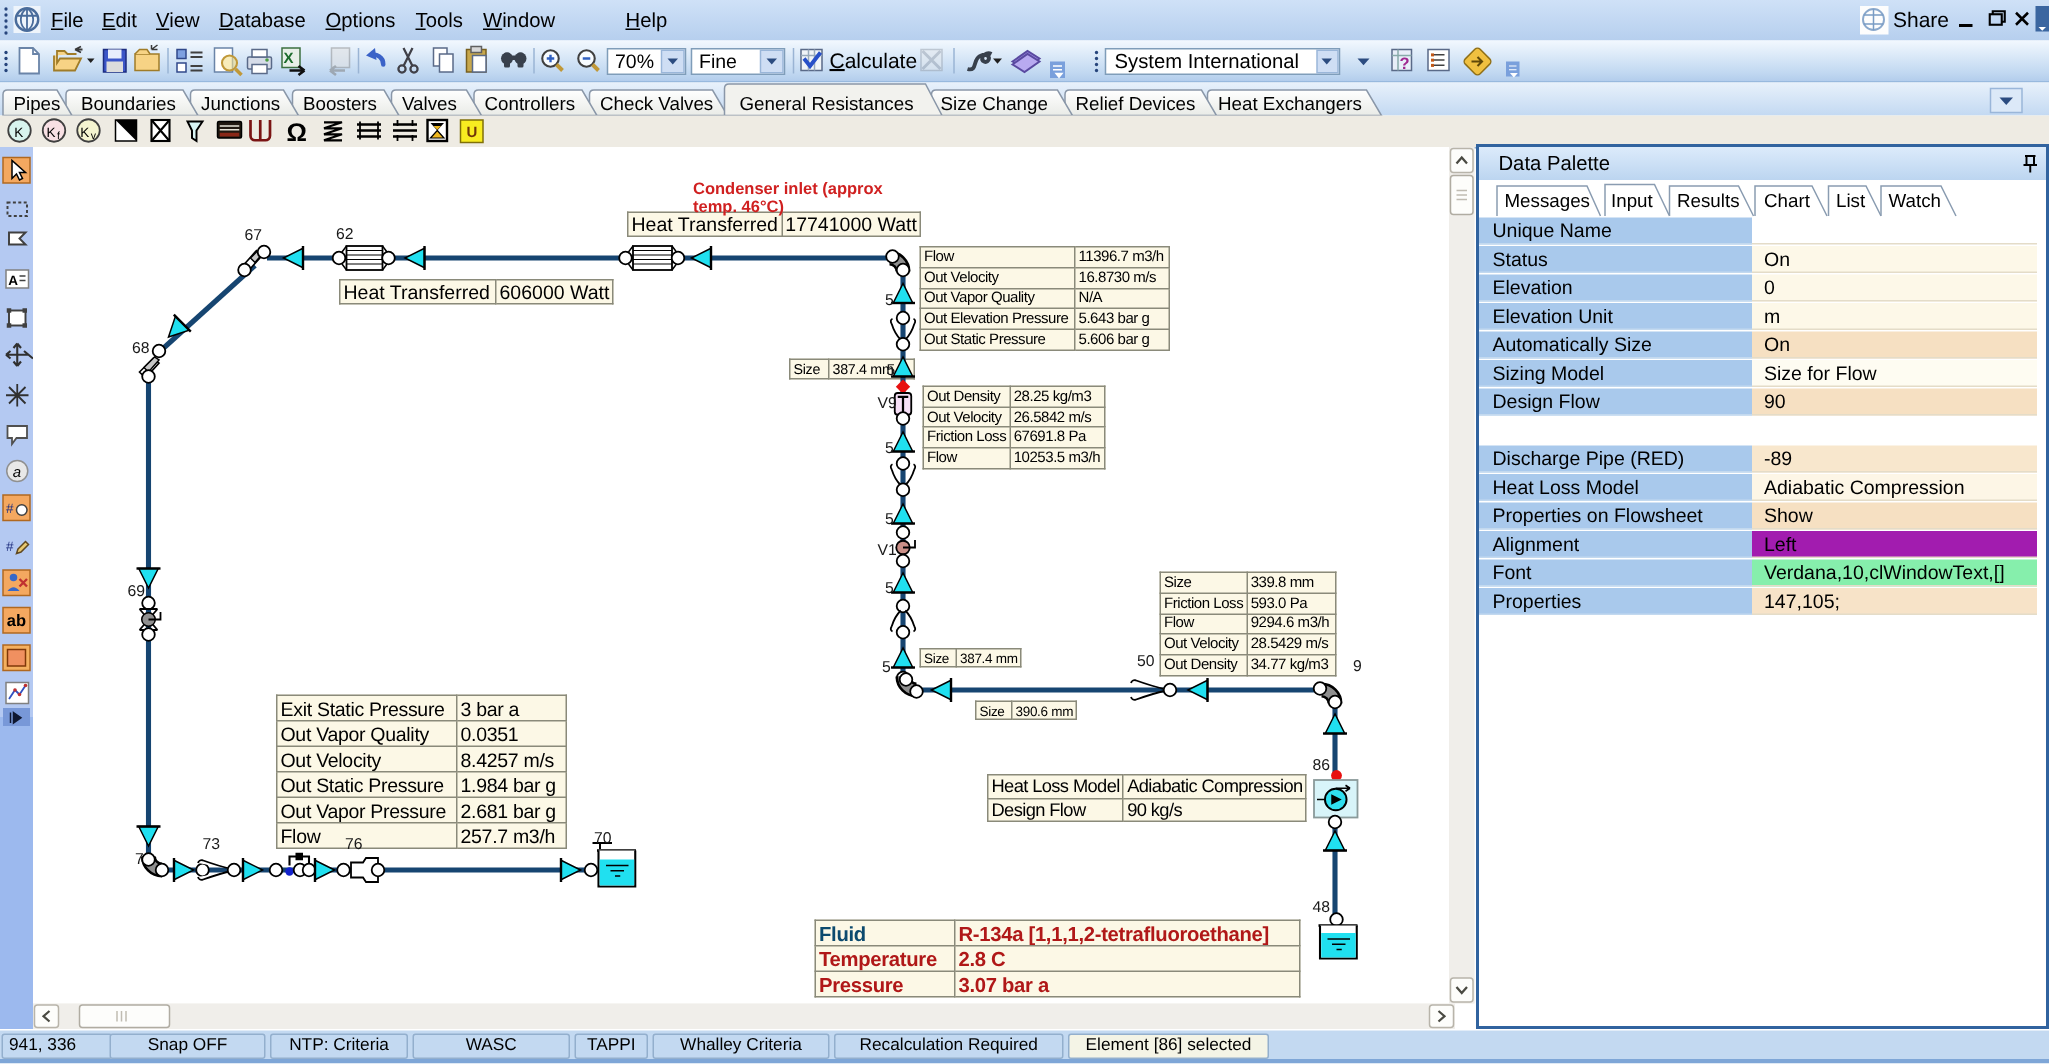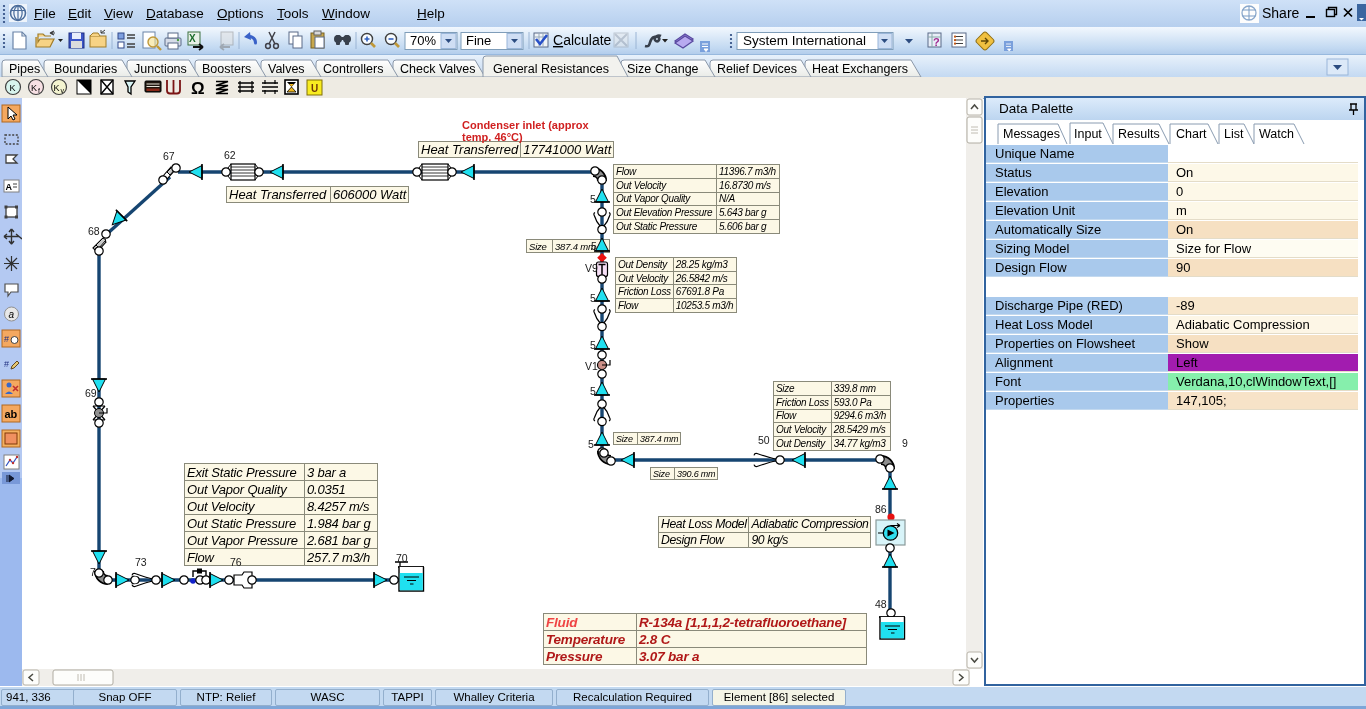--- a/index.html
+++ b/index.html
@@ -16,21 +16,21 @@
   #leftstrip{left:0;top:98px;width:22px;height:588px;background:#9cb9ee;}
   #canvas{left:22px;top:98px;width:944px;height:571px;background:#ffffff;}
   #hscroll{left:22px;top:669px;width:948px;height:17px;background:#f2f0eb;}
   #vscroll{left:966px;top:98px;width:17px;height:571px;background:#f2f0eb;}
   #rpanel{left:984px;top:96px;width:382px;height:590px;background:#ffffff;border:2px solid #31639f;box-sizing:border-box;}
   
   #statusbar{left:0;top:686px;width:1366px;height:20px;background:#c3d9f1;border-top:1px solid #ffffff;}
   .seg{position:absolute;top:2px;height:14px;border:1px solid #93afcd;border-radius:2px;font-size:11.5px;padding-top:1px;color:#000;text-align:center;background:#c3d9f1;}
   #bottomstrip{left:0;top:706px;width:1366px;height:3px;background:#7ea6d7;}
   
-  table.dt{position:absolute;border-collapse:collapse;background:#fcf8e6;font-family:"Liberation Sans",sans-serif;table-layout:fixed;font-style:italic;}
+  table.dt{position:absolute;border-collapse:collapse;background:#fcf8e6;font-family:"Liberation Sans",sans-serif;table-layout:fixed;}
   table.dt td{border:1px solid #8a8a7a;padding:0 2px;white-space:nowrap;color:#000;overflow:hidden;}
   
   .prow{position:absolute;left:0;width:378px;height:19px;font-size:13px;}
   .plabel{position:absolute;left:0;top:0;width:182px;height:18px;background:#a9c9ec;border-bottom:1px solid #c3d9ef;padding:1px 0 0 9px;box-sizing:border-box;color:#000;}
   .pval{position:absolute;left:182px;top:0;width:190px;height:18px;border-bottom:1px solid #e4dcc8;padding:1px 0 0 8px;box-sizing:border-box;color:#000;}
 </style>
 </head>
 <body>
 
 <div class="abs" id="menubar">
@@ -558,21 +558,21 @@
       </tr>
   <tr style="height:15.5px">
         <td>Design Flow</td>
         <td>90 kg/s</td>
       </tr>
 </tbody>
   </table>
 <table class="dt" style="left:543px;top:613px;font-size:13.5px;font-weight:bold;color:#b01818;letter-spacing:-0.2px">
   <tbody>
       <tr style="height:17px">
-        <td style="width:88px;color:#ef4444">Fluid</td>
+        <td style="width:88px;color:#0c4a6e">Fluid</td>
         <td style="width:225px;color:#b01818">R-134a [1,1,1,2-tetrafluoroethane]</td>
       </tr>
   <tr style="height:17px">
         <td style="color:#b01818">Temperature</td>
         <td style="color:#b01818">2.8 C</td>
       </tr>
   <tr style="height:17px">
         <td style="color:#b01818">Pressure</td>
         <td style="color:#b01818">3.07 bar a</td>
       </tr>
@@ -884,20 +884,20 @@
     <div class="prow" style="top:247px">
         <div class="plabel">Properties</div>
         <div class="pval" style="background:#f7e3c8">147,105;</div>
       </div>
   </div>
 </div>
 
 <div class="abs" id="statusbar">
   <div class="seg" style="left:1px;width:68px;text-align:left;padding-left:4px">941, 336</div>
   <div class="seg" style="left:73px;width:102px">Snap OFF</div>
-  <div class="seg" style="left:180px;width:90px">NTP: Relief</div>
+  <div class="seg" style="left:180px;width:90px">NTP: Criteria</div>
   <div class="seg" style="left:275px;width:103px">WASC</div>
   <div class="seg" style="left:383px;width:47px">TAPPI</div>
   <div class="seg" style="left:435px;width:116px">Whalley Criteria</div>
   <div class="seg" style="left:556px;width:151px">Recalculation Required</div>
   <div class="seg" style="left:712px;width:132px;background:#f4f4e6">Element [86] selected</div>
 </div>
 <div class="abs" id="bottomstrip"></div>
 
 </body></html>

